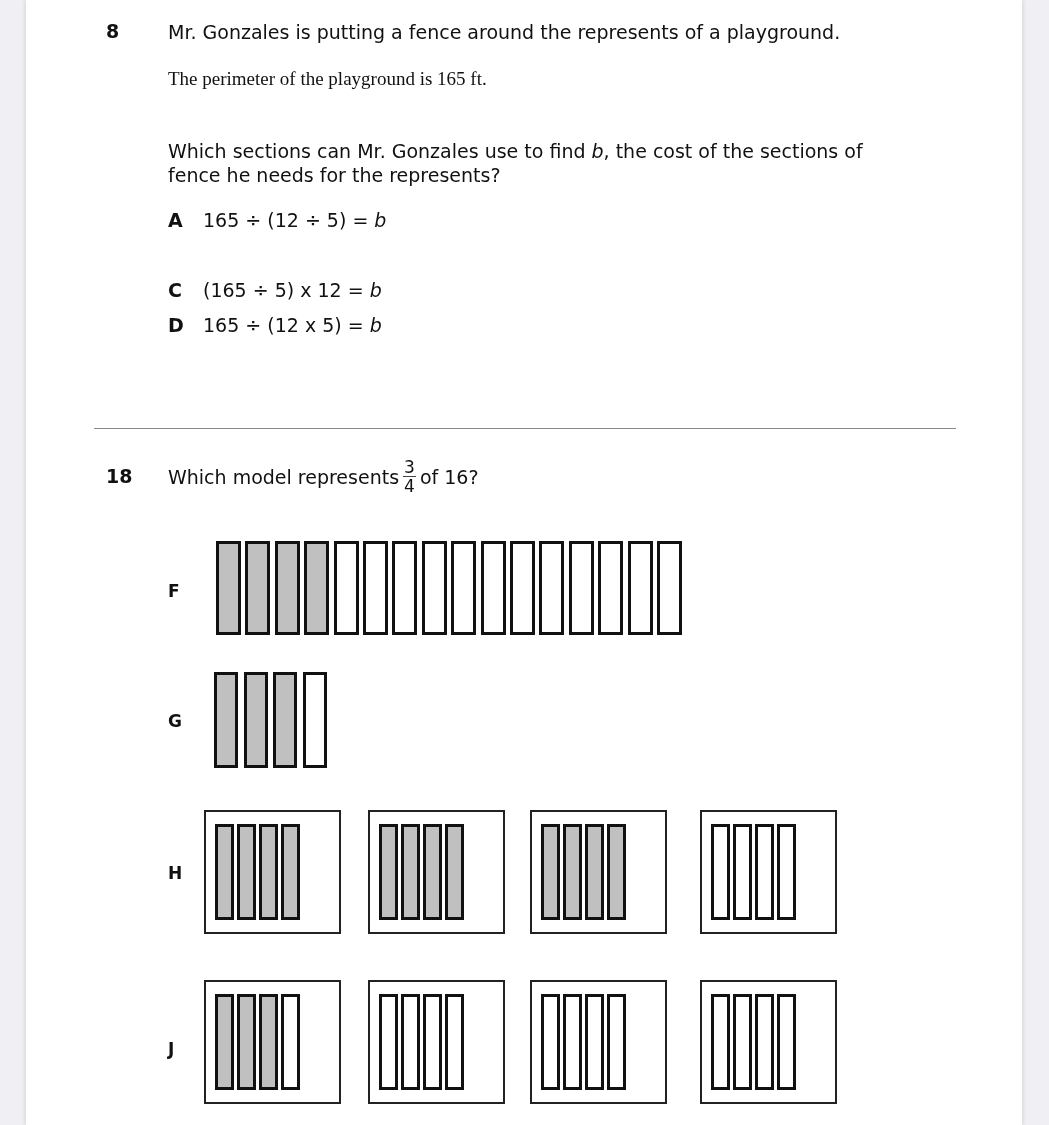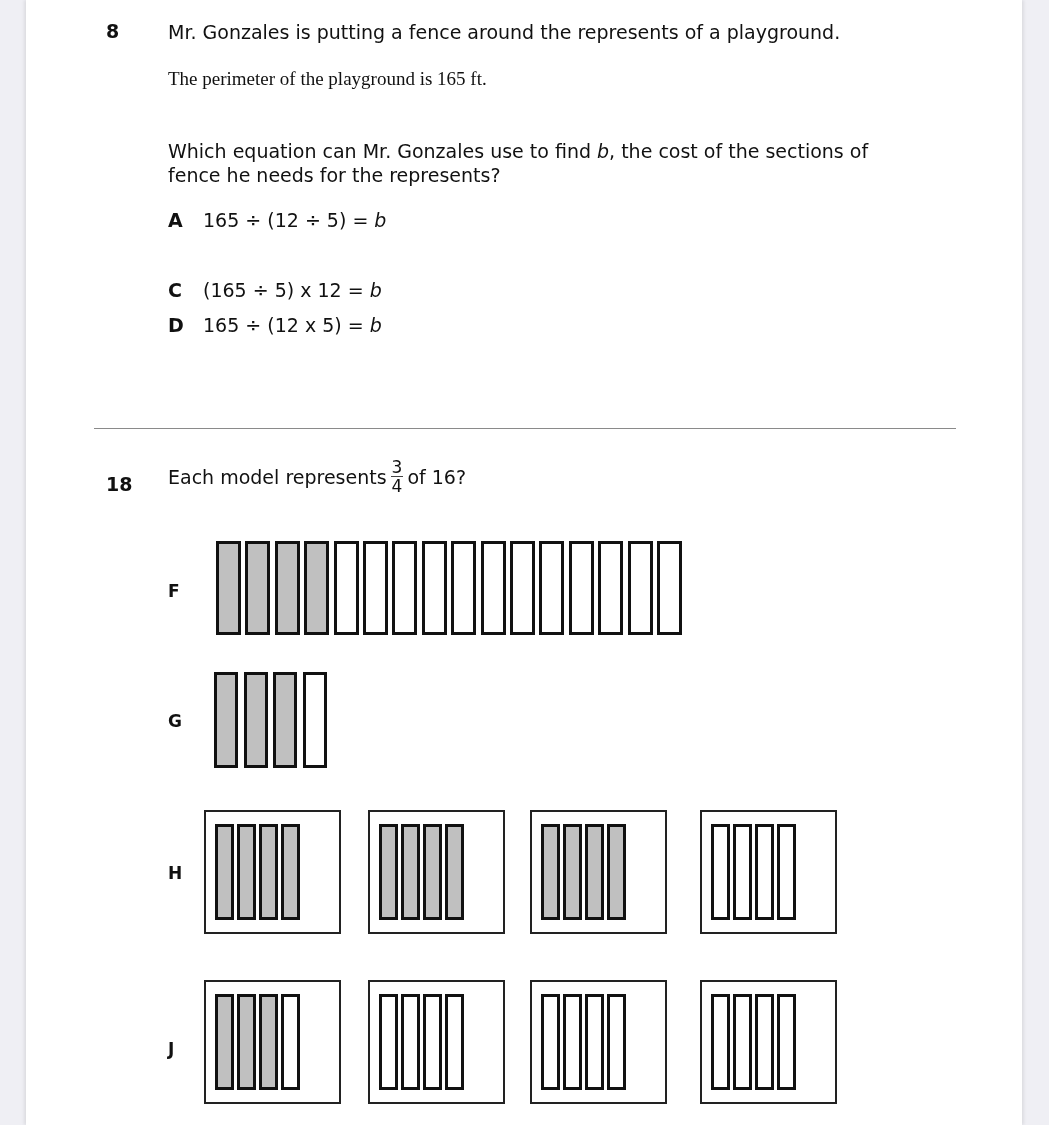--- a/index.html
+++ b/index.html
@@ -48,38 +48,38 @@
     }
   </style>
 </head>
 <body>
 
 <div class="page">
 
   <div class="qnum" style="left:80px; top:20px;">8</div>
   <div class="text" style="left:142px; top:20px;">Mr. Gonzales is putting a fence around the represents of a playground.</div>
   <div class="text" style="left:142px; top:67px;font-family:Liberation Serif, serif;">The perimeter of the playground is 165 ft.</div>
-  <div class="text" style="left:142px; top:139px;"><span>Which equation can Mr. Gonzales use to find </span><i>b</i><span>, the cost of the sections of</span></div>
+  <div class="text" style="left:142px; top:139px;"><span>Which sections can Mr. Gonzales use to find </span><i>b</i><span>, the cost of the sections of</span></div>
   <div class="text" style="left:142px; top:163px;">fence he needs for the represents?</div>
 
   <div class="choice" style="left:142px; top:208px;">
     <span class="letter">A</span><span>165 ÷ (12 ÷ 5) = </span><i>b</i>
   </div>
   <div class="choice" style="left:142px; top:278px;">
     <span class="letter">C</span><span>(165 ÷ 5) x 12 = </span><i>b</i>
   </div>
   <div class="choice" style="left:142px; top:313px;">
     <span class="letter">D</span><span>165 ÷ (12 x 5) = </span><i>b</i>
   </div>
 
   <div class="divider" style="left:68px;"></div>
 
-  <div class="qnum" style="left:80px; top:465px;margin-top:8px;">18</div>
+  <div class="qnum" style="left:80px; top:465px;">18</div>
   <div class="text" style="left:142px; top:454px; line-height:46px;">
-    <span>Each model represents</span><span class="frac"><span class="num">3</span><span class="den">4</span></span><span>of 16?</span>
+    <span>Which model represents</span><span class="frac"><span class="num">3</span><span class="den">4</span></span><span>of 16?</span>
   </div>
 
   <div class="model-label" style="left:142px; top:581px;">F</div>
   <div class="model-label" style="left:142px; top:711px;">G</div>
   <div class="model-label" style="left:142px; top:863px;">H</div>
   <div class="model-label" style="left:142px; top:1039px;">J</div>
 
   <div id="model-f"></div>
   <div id="model-g"></div>
   <div id="model-h"></div>

